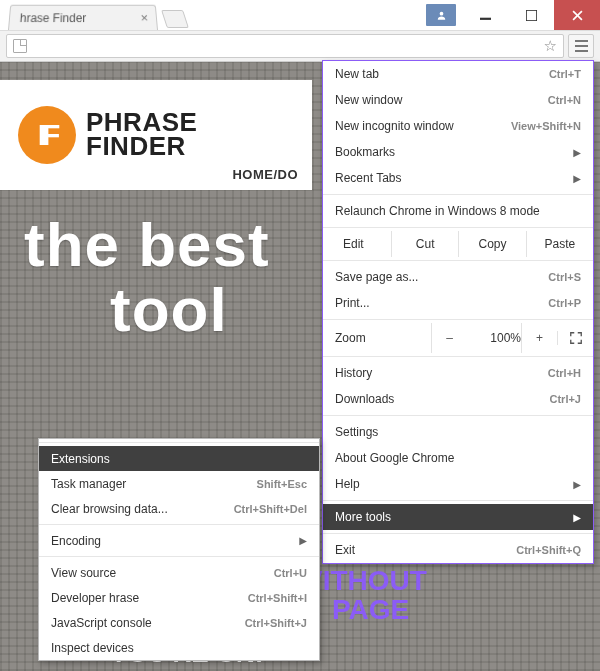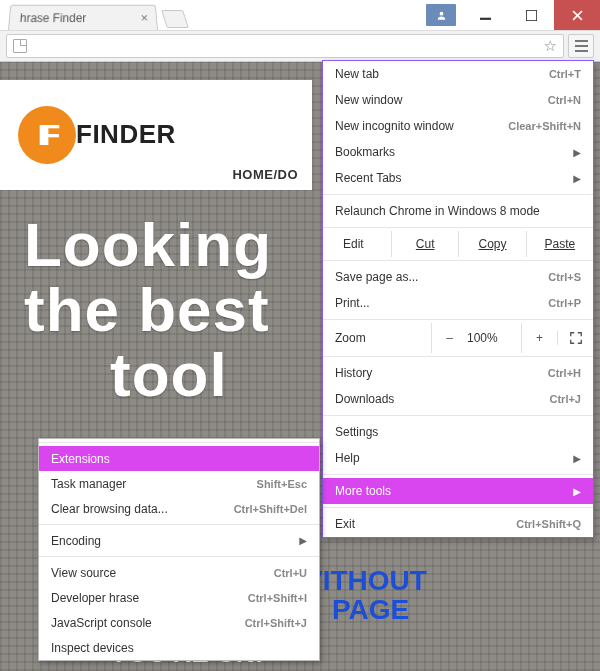--- a/index.html
+++ b/index.html
@@ -32,47 +32,47 @@
 
 
 .viewport { position: absolute; top: 62px; left: 0; right: 0; bottom: 0; overflow: hidden; }
 .bg { position: absolute; inset: 0; background:
   repeating-linear-gradient(90deg, rgba(0,0,0,.10) 0 2px, transparent 2px 8px),
   repeating-linear-gradient(0deg, rgba(0,0,0,.10) 0 2px, transparent 2px 8px),
   #8f8c87;
   filter: contrast(.95);
 }
 .hero-card { position: absolute; left: 0; top: 18px; width: 312px; height: 110px; background: #fff; display: flex; align-items: center; }
-.logo { display: flex; align-items: center; margin-left: 18px; }
+.logo { display: flex; align-items: center; gap: 10px; margin-left: 18px; }
 .logo-badge { width: 58px; height: 58px; border-radius: 50%; background: #f08a1d; display: flex; align-items: center; justify-content: center; }
 .logo-badge span { color: #fff; font-weight: 900; font-size: 30px; letter-spacing: -4px; font-family: Arial Black, Arial, sans-serif; }
 .logo-text { font-family: Arial Black, Arial, sans-serif; font-weight: 900; line-height: .92; letter-spacing: .5px; }
 .logo-text .l1 { font-size: 26px; color: #222; }
 .logo-text .l2 { font-size: 26px; color: #222; }
 .nav { position: absolute; right: 14px; bottom: 8px; font-size: 13px; font-weight: 700; color: #333; letter-spacing: .5px; }
 .headline { position: absolute; left: 24px; top: 150px; color: #fff; font-weight: 800; font-family: Arial Black, Arial, sans-serif; text-shadow: 0 1px 2px rgba(0,0,0,.3); }
 .headline div { font-size: 62px; line-height: 1.05; letter-spacing: 1px; }
-.sub { position: absolute; left: 304px; top: 504px; color: #1d4ed8; font-weight: 800; font-family: Arial Black, Arial, sans-serif; font-size: 28px; line-height: 1.05; }
+.sub { position: absolute; left: 304px; top: 504px; color: #8b5cf6; font-weight: 800; font-family: Arial Black, Arial, sans-serif; font-size: 28px; line-height: 1.05; }
 .sub2 { position: absolute; left: 110px; top: 576px; color: #fff; font-weight: 800; font-family: Arial Black, Arial, sans-serif; font-size: 26px; }
 
 
 .menu-main { position: absolute; top: 60px; right: 6px; width: 272px; background: #fff; border: 1px solid #8b5cf6; box-shadow: 2px 3px 6px rgba(0,0,0,.25); font-size: 12px; color: #333; z-index: 50; }
 .mrow { display: flex; align-items: center; height: 26px; padding: 0 12px; justify-content: space-between; }
-.mrow.hover { background: #d946ef; color: #fff; }
+.mrow.hover { background: #404040; color: #fff; }
 .mrow .sc { color: #888; font-size: 11px; font-weight: bold; }
 .mrow .arr { color: #666; font-size: 10px; }
 .mrow.hover .arr { color: #fff; }
 .msep { height: 1px; background: #e6e6e6; margin: 3px 0; }
 .editrow { display: flex; align-items: center; height: 26px; padding-left: 8px; }
 .editrow .lab { width: 60px; padding-left: 12px; }
-.editrow .btn { flex: 1; text-align: right; border-left: 1px solid #e2e2e2; height: 100%; display: flex; align-items: center; justify-content: center; text-decoration: underline; }
+.editrow .btn { flex: 1; text-align: right; border-left: 1px solid #e2e2e2; height: 100%; display: flex; align-items: center; justify-content: center; }
 .zoomrow { display: flex; align-items: center; height: 30px; }
 .zoomrow .lab { width: 60px; padding-left: 12px; }
 .zoomrow .btn { width: 36px; text-align: center; border-left: 1px solid #e2e2e2; height: 100%; display: flex; align-items: center; justify-content: center; color: #555; }
-.zoomrow .val { width: 54px; text-align: left; }
+.zoomrow .val { width: 54px; text-align: right; }
 .zoomrow .fs { width: 36px; border-left: 1px solid #e2e2e2; display: flex; align-items: center; justify-content: center; }
 .zoomrow .fs svg { width: 14px; height: 14px; }
 
 
 .menu-sub { position: absolute; top: 438px; left: 38px; width: 282px; background: #fff; border: 1px solid #b9b9b9; box-shadow: 2px 3px 6px rgba(0,0,0,.25); font-size: 12px; color: #333; z-index: 60; }
 .menu-sub .mrow { height: 25px; }
 </style>
 </head>
 <body>
 
@@ -124,28 +124,28 @@
 
 <div class="viewport">
   <div class="bg"></div>
 
   <div class="hero-card">
     <div class="logo">
       <div class="logo-badge">
           <span>IF</span>
         </div>
       <div class="logo-text">
+        <div class="l1">PHRASE</div>
         <div class="l2">FINDER</div>
       </div>
     </div>
     <div class="nav">HOME/DO</div>
   </div>
 
   <div class="headline">
-    <div>Looking</div>
     <div>the best</div>
     <div style="padding-left:86px">tool</div>
   </div>
 
   <div class="sub">
     <div>VITHOUT</div>
     <div style="padding-left:28px">PAGE</div>
   </div>
   <div class="sub2">YOU'RE ON!</div>
 </div>
@@ -154,21 +154,21 @@
   <div class="mrow">
       <span>New tab</span>
       <span class="sc">Ctrl+T</span>
     </div>
   <div class="mrow">
       <span>New window</span>
       <span class="sc">Ctrl+N</span>
     </div>
   <div class="mrow">
       <span>New incognito window</span>
-      <span class="sc">Clear+Shift+N</span>
+      <span class="sc">View+Shift+N</span>
     </div>
   <div class="mrow">
       <span>Bookmarks</span>
       <span class="arr">▶</span>
     </div>
   <div class="mrow">
       <span>Recent Tabs</span>
       <span class="arr">▶</span>
     </div>
   <div class="msep"></div>
@@ -211,20 +211,23 @@
     </div>
   <div class="mrow">
       <span>Downloads</span>
       <span class="sc">Ctrl+J</span>
     </div>
   <div class="msep"></div>
   <div class="mrow">
       <span>Settings</span>
     </div>
   <div class="mrow">
+      <span>About Google Chrome</span>
+    </div>
+  <div class="mrow">
       <span>Help</span>
       <span class="arr">▶</span>
     </div>
   <div class="msep"></div>
   <div class="mrow hover">
       <span>More tools</span>
       <span class="arr">▶</span>
     </div>
   <div class="msep"></div>
   <div class="mrow">

